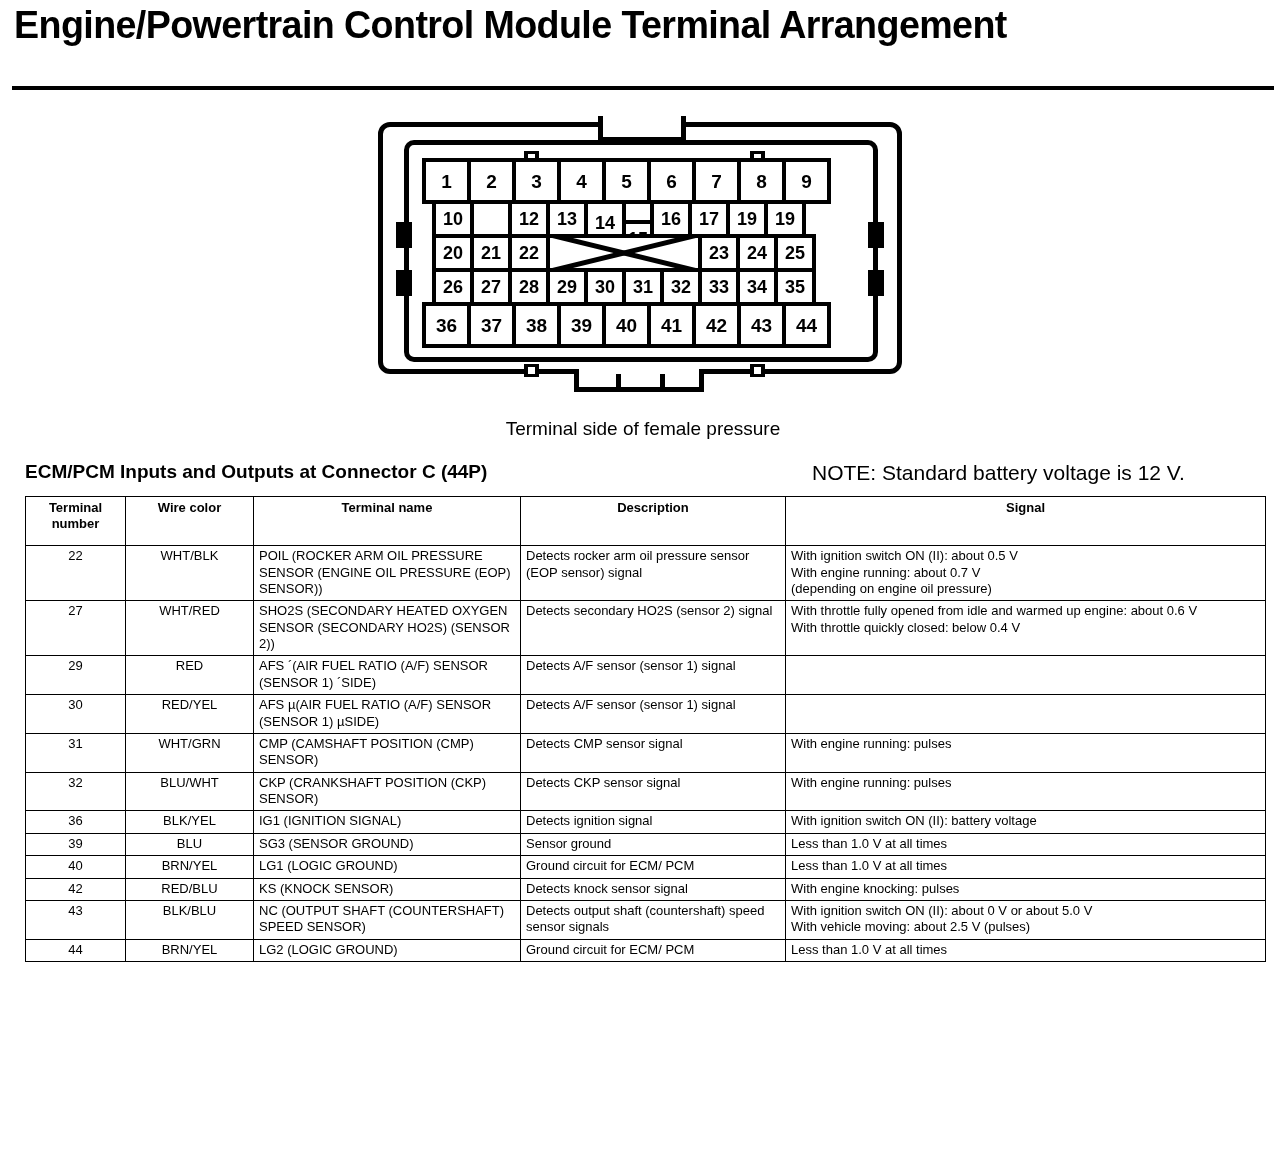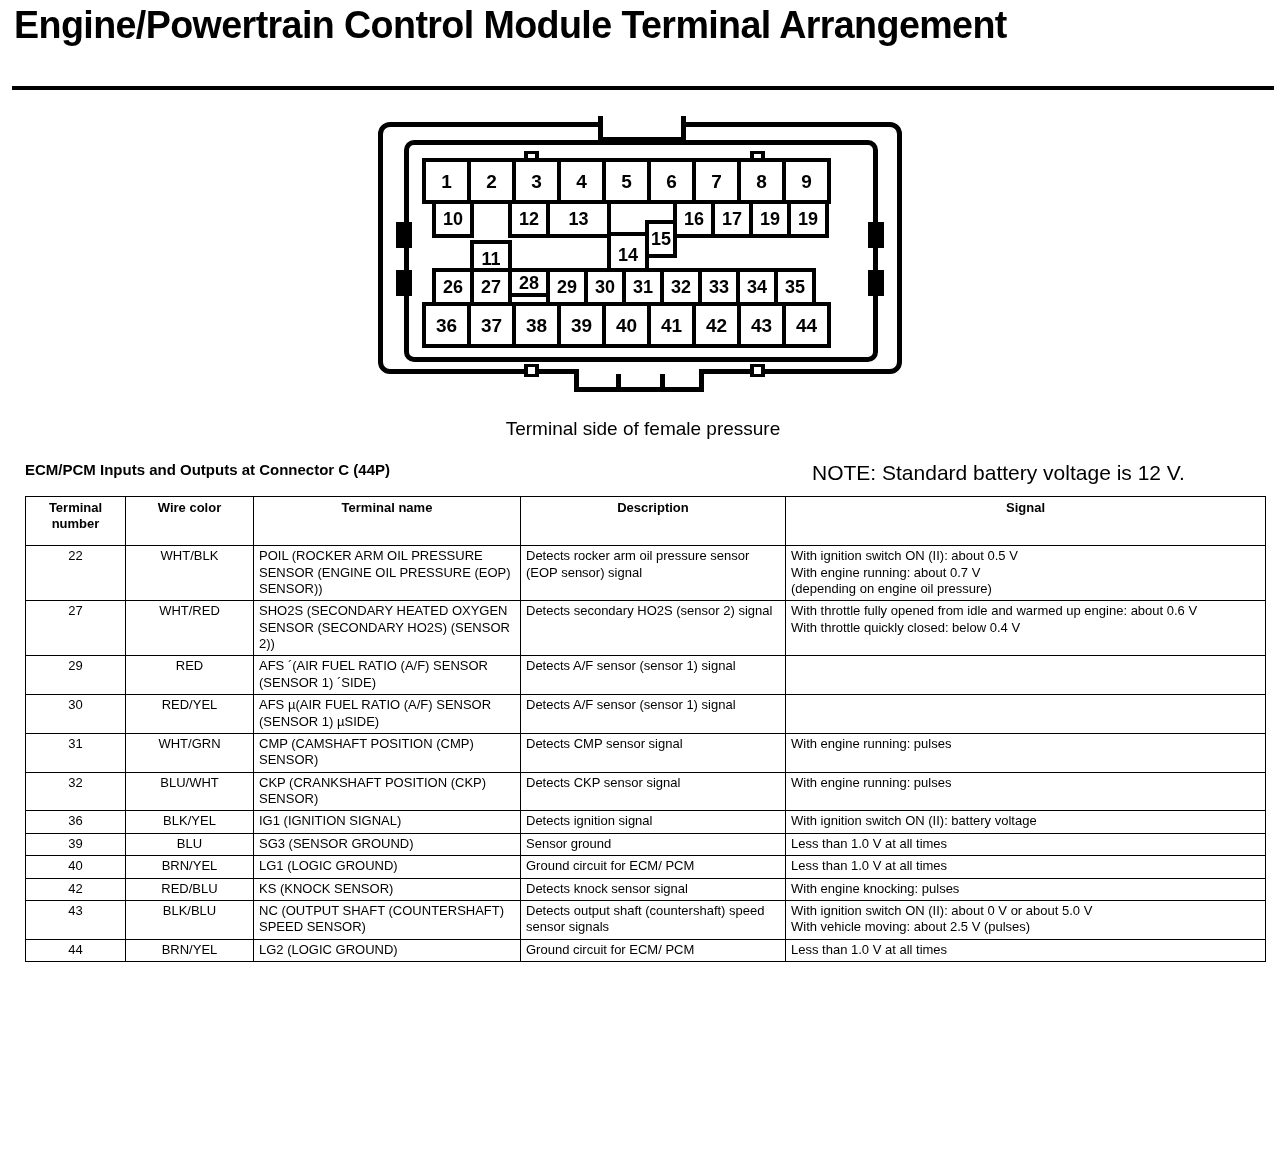--- a/index.html
+++ b/index.html
@@ -177,21 +177,21 @@
     width: 1286px;
     text-align: center;
     font-size: 19px;
   }
 
   
   .section-head {
     position: absolute;
     left: 25px;
     top: 461px;
-    font-size: 15px;
+    font-size: 19px;
     font-weight: bold;
     white-space: nowrap;
   }
   .section-note {
     position: absolute;
     left: 812px;
     top: 461px;
     font-size: 21px;
     white-space: nowrap;
   }
@@ -278,34 +278,48 @@
       <div class="pin" style="width:49px;height:46px;">6</div>
       <div class="pin" style="width:49px;height:46px;">7</div>
       <div class="pin" style="width:49px;height:46px;">8</div>
       <div class="pin" style="width:49px;height:46px;">9</div>
     </div>
 
     <div class="pin-row" style="left:10px; top:42px;">
       <div class="pin narrow" style="width:42px;height:38px;">10</div>
       <div class="pin narrow" style="width:42px;height:38px;margin-top:40px;">11</div>
       <div class="pin narrow" style="width:42px;height:38px;">12</div>
-      <div class="pin narrow" style="width:65px;height:38px;">13</div>
-      <div class="pin narrow" style="width:42px;height:46px;margin-top:32px;">14</div>
+      <div class="pin narrow" style="width:42px;height:38px;">13</div>
+      <div class="pin narrow" style="width:42px;height:46px;">14</div>
       <div class="pin narrow" style="width:32px;height:38px;margin-top:20px;">15</div>
       <div class="pin narrow" style="width:42px;height:38px;">16</div>
       <div class="pin narrow" style="width:42px;height:38px;">17</div>
       <div class="pin narrow" style="width:42px;height:38px;">19</div>
       <div class="pin narrow" style="width:42px;height:38px;">19</div>
     </div>
 
+    <div class="pin-row" style="left:10px; top:76px;">
+      <div class="pin narrow" style="width:42px;height:38px;">20</div>
+      <div class="pin narrow" style="width:42px;height:38px;">21</div>
+      <div class="pin narrow" style="width:42px;height:38px;">22</div>
+      <div class="xbox" style="width:156px;height:38px;">
+        <svg width="156" height="38" viewBox="0 0 156 38">
+          <line x1="0" y1="0" x2="156" y2="38" stroke="#000" stroke-width="5"></line>
+          <line x1="0" y1="38" x2="156" y2="0" stroke="#000" stroke-width="5"></line>
+        </svg>
+      </div>
+      <div class="pin narrow" style="width:42px;height:38px;">23</div>
+      <div class="pin narrow" style="width:42px;height:38px;">24</div>
+      <div class="pin narrow" style="width:42px;height:38px;">25</div>
+    </div>
 
     <div class="pin-row" style="left:10px; top:110px;">
       <div class="pin narrow" style="width:42px;height:38px;">26</div>
       <div class="pin narrow" style="width:42px;height:38px;">27</div>
-      <div class="pin narrow" style="width:42px;height:29px;">28</div>
+      <div class="pin narrow" style="width:42px;height:38px;">28</div>
       <div class="pin narrow" style="width:42px;height:38px;">29</div>
       <div class="pin narrow" style="width:42px;height:38px;">30</div>
       <div class="pin narrow" style="width:42px;height:38px;">31</div>
       <div class="pin narrow" style="width:42px;height:38px;">32</div>
       <div class="pin narrow" style="width:42px;height:38px;">33</div>
       <div class="pin narrow" style="width:42px;height:38px;">34</div>
       <div class="pin narrow" style="width:42px;height:38px;">35</div>
     </div>
 
     <div class="pin-row" style="left:0px; top:144px;">

